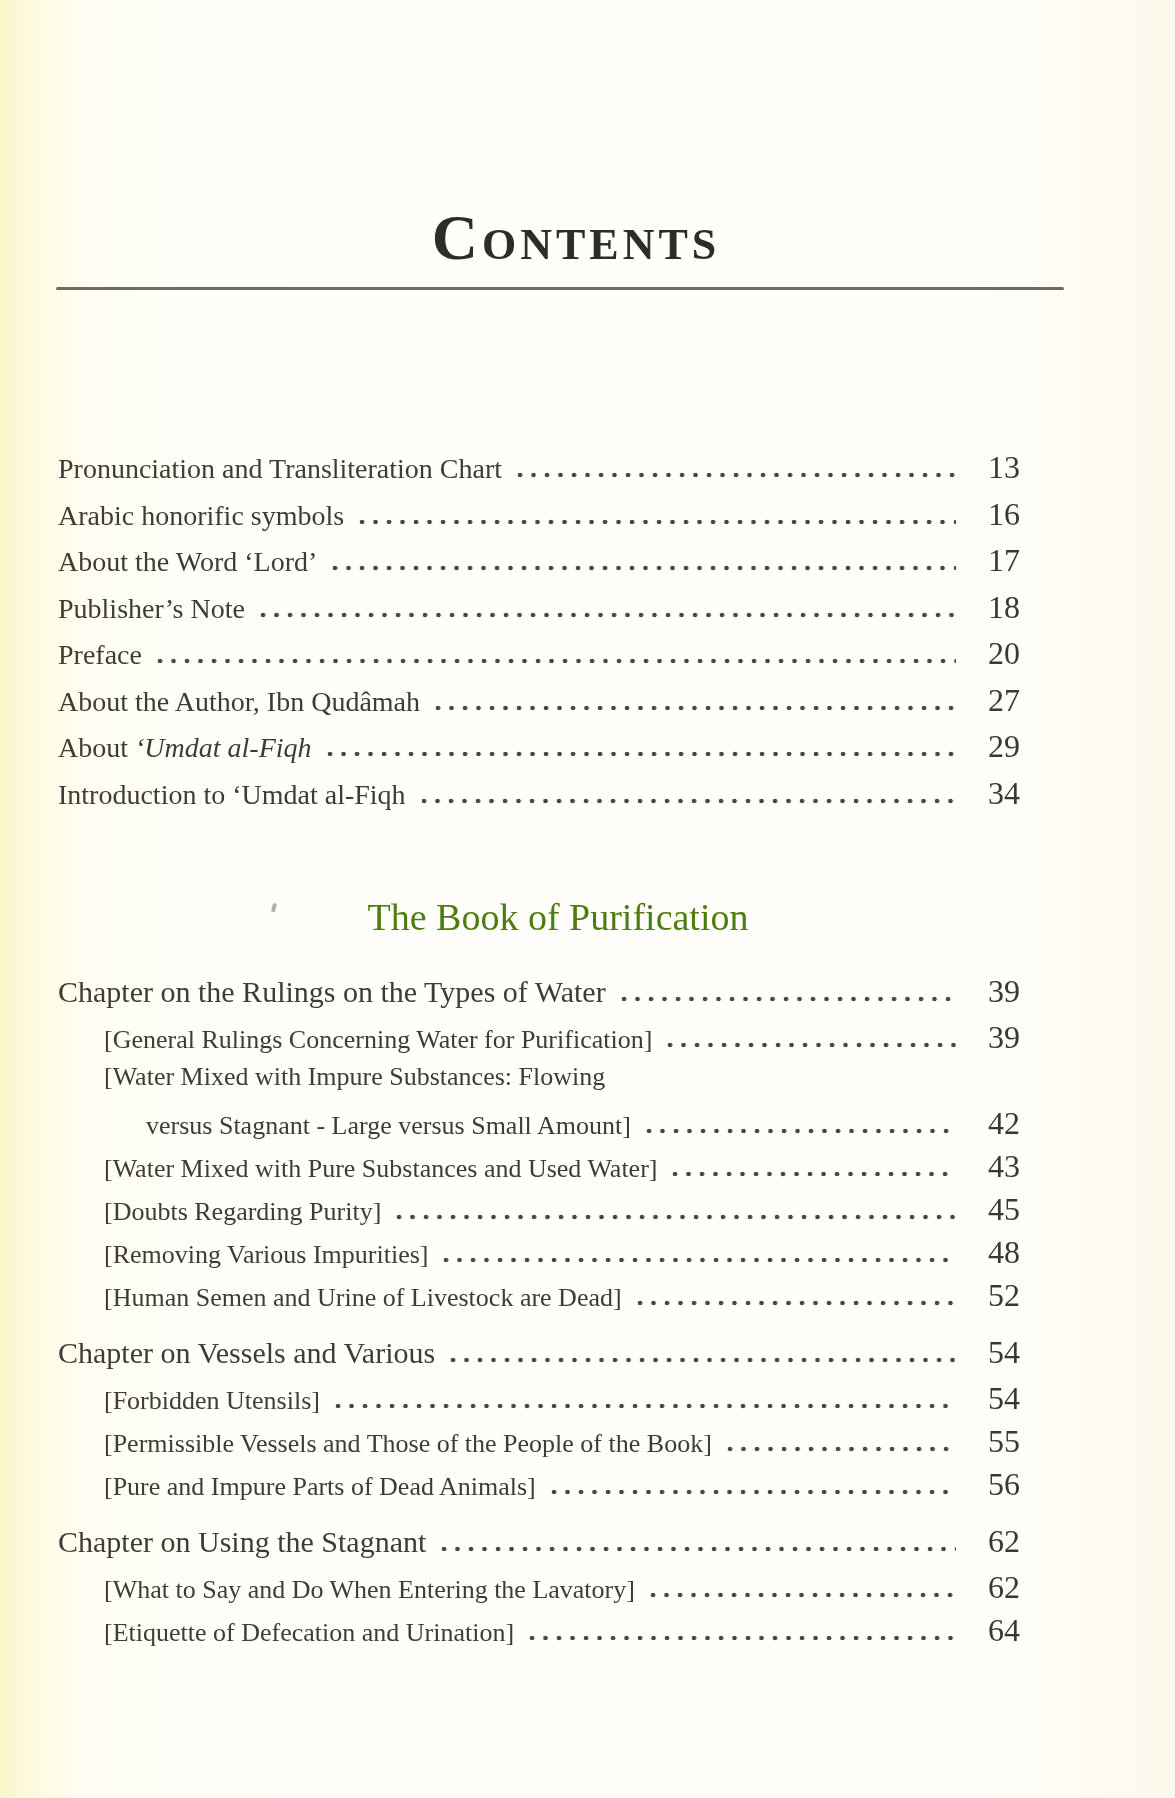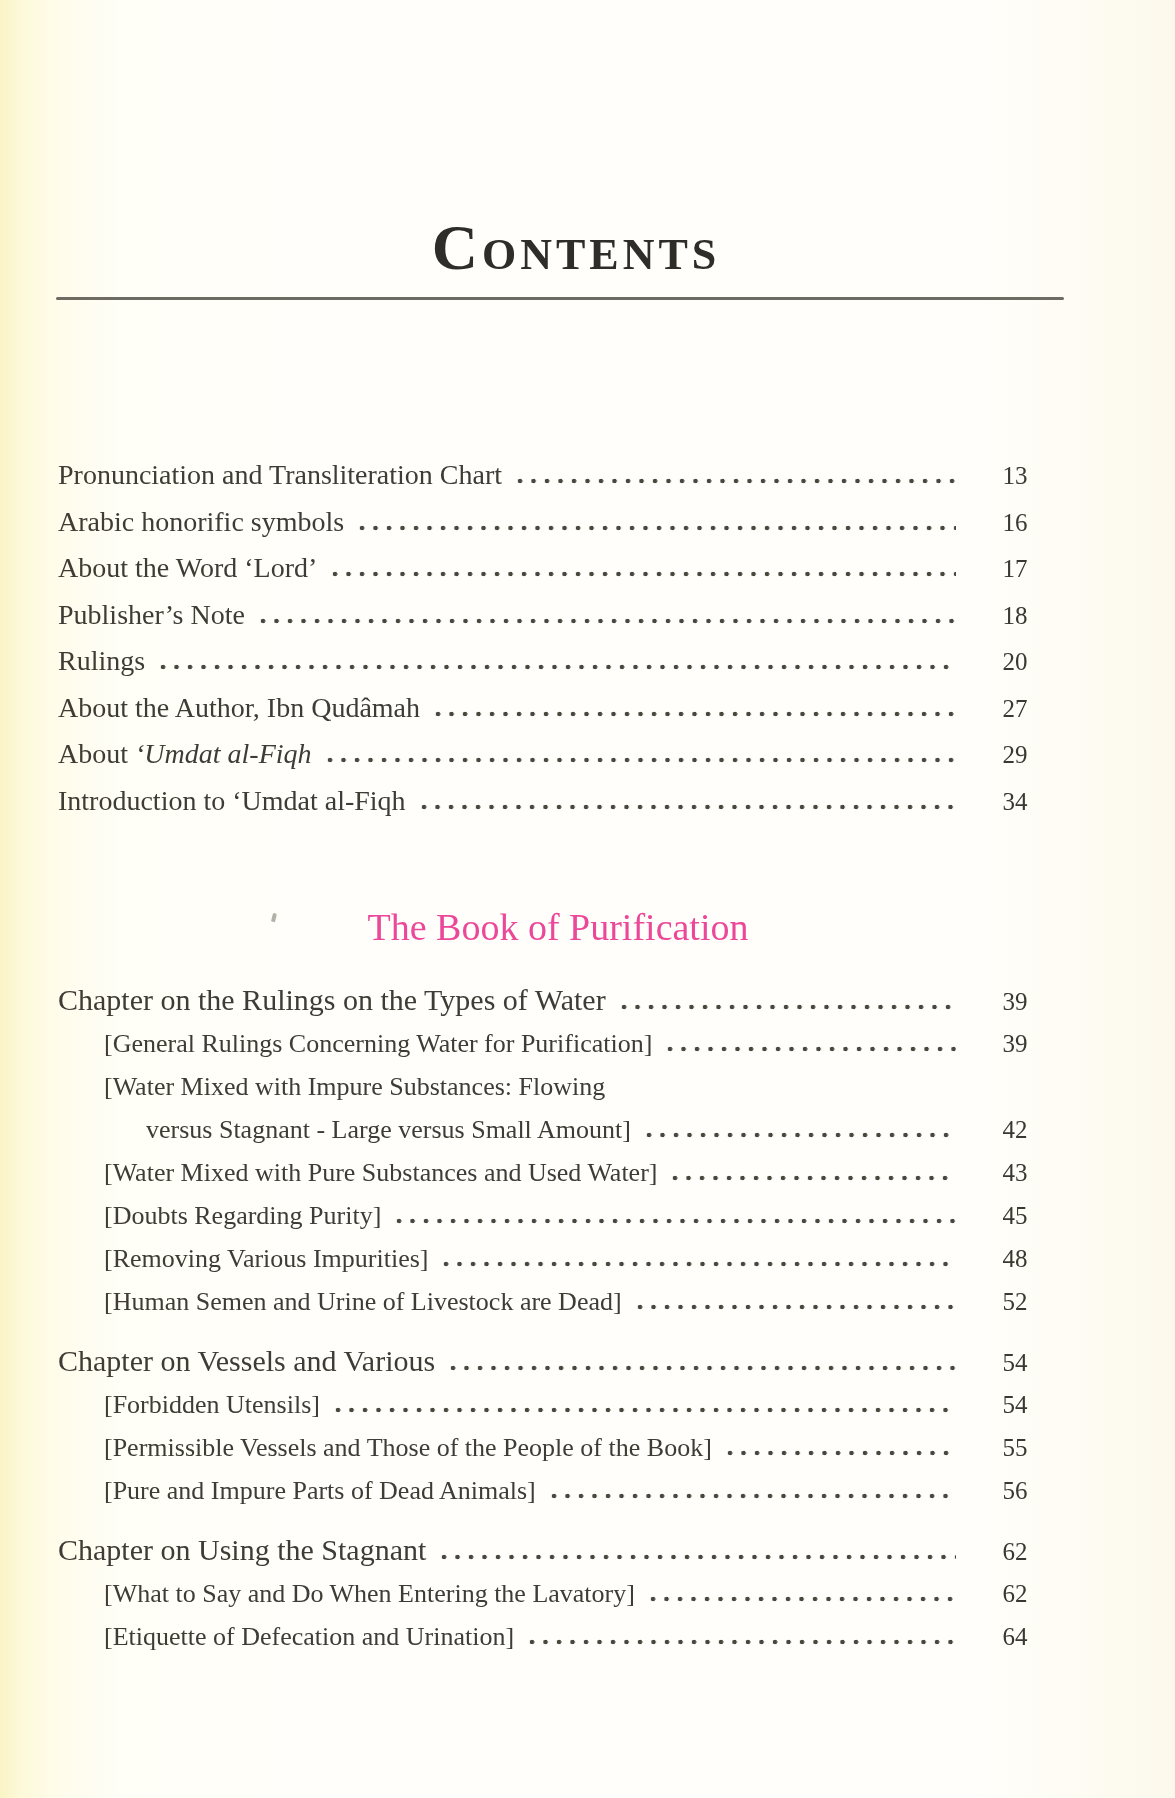--- a/index.html
+++ b/index.html
@@ -3,44 +3,44 @@
 <meta charset="utf-8">
 <style>
   html,body{margin:0;padding:0;}
   body{
     width:1175px;height:1798px;overflow:hidden;position:relative;
     background:linear-gradient(90deg,#fbf4c6 0px,#fdf9da 22px,#fffceb 58px,#fffef7 120px,#fffefa 320px,#fffefa 980px,#fcf9ec 1175px);
     font-family:"Liberation Serif","DejaVu Serif",serif;
     color:#3f3c35;
     -webkit-font-smoothing:antialiased;
   }
-  .page{position:absolute;left:58px;top:16px;width:984px;}
+  .page{position:absolute;left:58px;top:6px;width:984px;}
 
   
   h1{margin:0;padding:200px 0 0 52px;text-align:center;line-height:64px;color:#2f2d28;font-weight:600;}
   h1 .tc{font-size:64px;letter-spacing:4px;}
   h1 .ts{font-size:44px;letter-spacing:4px;}
   .rule{height:3px;background:#6e6b63;margin:7px 0 0 -2px;width:1008px;border-radius:2px;}
 
   
   .row{display:flex;align-items:baseline;}
   .label{white-space:nowrap;}
   .dots{
     flex:1 1 auto;height:6px;margin:0 32px 0 12px;display:inline-block;
     background-image:radial-gradient(circle at 6px 3px,#49463e 2px,rgba(0,0,0,0) 2.6px);
     background-size:13.5px 6px;background-repeat:repeat-x;background-position:left bottom;
   }
-  .pg{min-width:54px;text-align:center;font-size:25px;color:#3b3831;}
+  .pg{min-width:54px;text-align:left;font-size:32px;color:#3b3831;}
 
   
   .front-matter{margin-top:159px;}
   .front-matter .row{height:46.5px;font-size:28px;}
 
   
-  h2{margin:74px 0 0 16px;padding:0;text-align:center;font-size:38px;line-height:44px;font-weight:500;color:#ec4899;position:relative;}
+  h2{margin:74px 0 0 16px;padding:0;text-align:center;font-size:38px;line-height:44px;font-weight:500;color:#4d7c0f;position:relative;}
   .stray{position:absolute;left:198px;top:8px;width:4px;height:9px;background:#8a867c;border-radius:2px 2px 1px 1px;transform:rotate(14deg);opacity:.65;}
 
   
   .chapters{margin-top:34px;}
   .chapter{margin-top:0;}
   .chapter + .chapter{margin-top:14px;}
   .chapter .ch{height:46px;font-size:30px;}
   .chapter .sub{height:43px;font-size:26px;padding-left:46px;}
   .chapter .sub.cont{padding-left:88px;}
 </style>
@@ -67,21 +67,21 @@
       <span class="label">About the Word ‘Lord’</span>
       <span class="dots"></span>
       <span class="pg">17</span>
     </div>
     <div class="row">
       <span class="label">Publisher’s Note</span>
       <span class="dots"></span>
       <span class="pg">18</span>
     </div>
     <div class="row">
-      <span class="label">Rulings</span>
+      <span class="label">Preface</span>
       <span class="dots"></span>
       <span class="pg">20</span>
     </div>
     <div class="row">
       <span class="label">About the Author, Ibn Qudâmah</span>
       <span class="dots"></span>
       <span class="pg">27</span>
     </div>
     <div class="row">
       <span class="label"><span>About </span><i>‘Umdat al-Fiqh</i></span>

